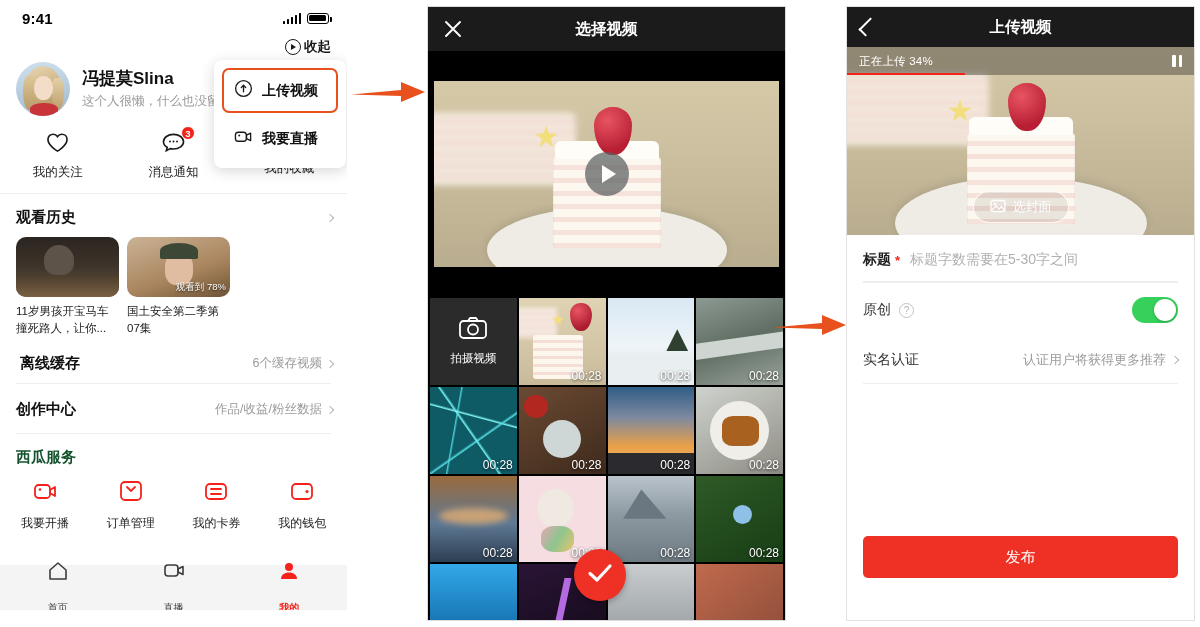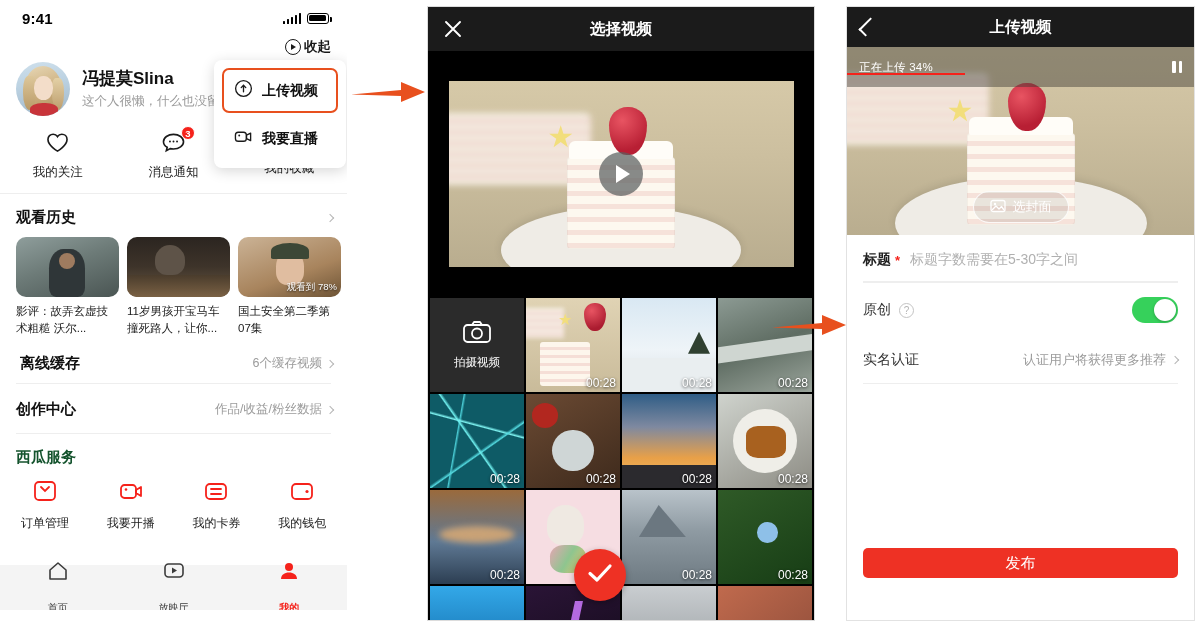--- a/index.html
+++ b/index.html
@@ -93,21 +93,21 @@
   .tabbar {
     position:absolute; left:0; bottom:0; width:347px; height:45px; background:#f4f4f4;
     display:flex; align-items:center;
   }
   .tab { flex:1;display:flex;flex-direction:column;align-items:center;gap:16px; }
   .tab-lbl { font-size:10px;color:#3b3b3b; }
   .tab.active .tab-lbl { color:#F5221B; font-weight:bold; }
 
   
   .panel2 {
-    position:absolute; left:427px; top:6px; width:388px; height:615px;
+    position:absolute; left:427px; top:6px; width:359px; height:615px;
     background:#000; overflow:hidden; border:1px solid #dcdcdc;
   }
   .p2-nav { height:44px; background:#1b1b1b; display:flex; align-items:center; position:relative; }
   .p2-close { position:absolute; left:16px; top:50%; transform:translateY(-50%); width:18px;height:18px; }
   .p2-title { width:100%; text-align:center; color:#fff; font-size:15.5px; font-weight:bold; }
 
   .p2-preview { height:245px; background:#000; display:flex; align-items:center; justify-content:center; position:relative;}
   .cakeimg { width:345px; height:186px; position:relative; overflow:hidden;
     background: linear-gradient(180deg,#d6c9a8 0%, #ccbf9f 40%, #b9ad8f 100%); }
   .plate { position:absolute; left:50%; bottom:-26px; transform:translateX(-50%);
@@ -186,21 +186,21 @@
     position:absolute; left:846px; top:6px; width:349px; height:615px;
     background:#fff; overflow:hidden; border:1px solid #e2e2e2;
   }
   .p3-nav { height:40px; background:#1b1b1b; display:flex; align-items:center; position:relative; }
   .p3-back { position:absolute; left:16px; top:50%; transform:translateY(-50%); width:10px;height:17px;
     border-left:2px solid #fff;border-bottom:2px solid #fff; transform:translateY(-50%) rotate(45deg); }
   .p3-title { width:100%; text-align:center; color:#fff; font-size:15.5px; font-weight:bold;}
 
   .p3-video { position:relative; height:188px; overflow:hidden;
     background:linear-gradient(180deg,#d6c9a8 0%, #cfc2a2 45%, #bdb193 100%); }
-  .up-bar { position:absolute; left:0; top:0; width:100%; height:40px; background:rgba(60,58,50,.45);
+  .up-bar { position:absolute; left:0; top:0; width:100%; height:28px; background:rgba(60,58,50,.45);
     display:flex; align-items:center; justify-content:space-between; padding:0 12px; z-index:3;}
   .up-txt { color:#fff; font-size:11.5px; letter-spacing:.2px;}
   .pause { display:flex; gap:3px; }
   .pause i{display:block;width:3.5px;height:12px;background:#fff;border-radius:1px;}
   .progress { position:absolute; left:0; top:26px; height:2px; background:#F5221B; z-index:3;}
   .cover-btn { position:absolute; left:50%; bottom:12px; transform:translateX(-50%);
     display:flex;align-items:center;gap:7px; padding:6px 16px; border:1px solid rgba(255,255,255,.85);
     border-radius:16px; color:#fff; font-size:13px; background:rgba(0,0,0,.08); z-index:3;}
 
   .form-row { display:flex; align-items:flex-start; gap:10px; padding:16px 16px 12px; position:relative;}
@@ -211,21 +211,21 @@
   .desc-row { min-height:78px; }
 
   .toggle-row { display:flex; align-items:center; justify-content:space-between; padding:14px 16px;}
   .qmark { width:15px;height:15px;border:1px solid #c4c4c4;border-radius:50%;
     font-size:10px;color:#b4b4b4;display:flex;align-items:center;justify-content:center;font-weight:normal;}
   .switch { width:46px;height:26px;border-radius:13px;background:#36D15B;position:relative;}
   .switch::after{content:'';position:absolute;right:2px;top:2px;width:22px;height:22px;border-radius:50%;background:#fff;box-shadow:0 1px 3px rgba(0,0,0,.25);}
   .link-row { display:flex; align-items:center; justify-content:space-between; padding:14px 16px;}
   .link-right { display:flex; align-items:center; gap:6px; font-size:13px; color:#9b9b9b; }
   .publish {
-    position:absolute; left:16px; right:16px; bottom:42px; height:30px; border-radius:5px;
+    position:absolute; left:16px; right:16px; bottom:42px; height:42px; border-radius:5px;
     background:#EE3124; color:#fff; font-size:15px; display:flex;align-items:center;justify-content:center;
   }
 
   
   .arrow { position:absolute; }
   .arr1 { left:351px; top:75px; }
   .arr2 { left:772px; top:308px; }
 </style>
 </head>
 <body>
@@ -302,26 +302,20 @@
 
     <div class="sec-head">
       <span class="sec-title">观看历史</span>
       <span class="sec-right">
           <span class="chev"></span>
         </span>
     </div>
 
     <div class="hist-scroll">
       <div class="hist-card">
-        <div class="hist-thumb t1">
-          <span class="hist-tag"></span>
-        </div>
-        <div class="hist-title">影评：故弄玄虚技术粗糙 沃尔...</div>
-      </div>
-      <div class="hist-card">
         <div class="hist-thumb t2">
           <span class="hist-tag">全12集</span>
         </div>
         <div class="hist-title">11岁男孩开宝马车撞死路人，让你...</div>
       </div>
       <div class="hist-card">
         <div class="hist-thumb t3">
           <span class="hist-tag">观看到 78%</span>
         </div>
         <div class="hist-title">国土安全第二季第07集</div>
@@ -345,39 +339,39 @@
         <span class="chev"></span>
       </span>
     </div>
     <div class="divider" style="margin:0 16px;"></div>
 
     <div class="svc-title">西瓜服务</div>
     <div class="svc-grid">
       <div class="svc">
         <span>
           <svg width="26" height="24" viewBox="0 0 26 24">
-              <rect x="3" y="3" width="20" height="18" rx="4" fill="none" stroke="#F5221B" stroke-width="1.8"></rect>
-              <path d="M9 8l4 4 4-4" fill="none" stroke="#F5221B" stroke-width="1.8" stroke-linecap="round"></path>
-            </svg>
-        </span>
-        <span class="svc-lbl">订单管理</span>
-      </div>
-      <div class="svc">
-        <span>
-          <svg width="26" height="24" viewBox="0 0 26 24">
               <rect x="3" y="6" width="15" height="13" rx="3.5" fill="none" stroke="#F5221B" stroke-width="1.8"></rect>
               <path d="M18 11l5-3v9l-5-3z" fill="none" stroke="#F5221B" stroke-width="1.8" stroke-linejoin="round"></path>
               <circle cx="8" cy="10.5" r="1.3" fill="#F5221B"></circle>
             </svg>
         </span>
         <span class="svc-lbl">我要开播</span>
       </div>
       <div class="svc">
         <span>
           <svg width="26" height="24" viewBox="0 0 26 24">
+              <rect x="3" y="3" width="20" height="18" rx="4" fill="none" stroke="#F5221B" stroke-width="1.8"></rect>
+              <path d="M9 8l4 4 4-4" fill="none" stroke="#F5221B" stroke-width="1.8" stroke-linecap="round"></path>
+            </svg>
+        </span>
+        <span class="svc-lbl">订单管理</span>
+      </div>
+      <div class="svc">
+        <span>
+          <svg width="26" height="24" viewBox="0 0 26 24">
               <rect x="3" y="5" width="20" height="15" rx="4" fill="none" stroke="#F5221B" stroke-width="1.8"></rect>
               <path d="M8 10h10M8 15h10" stroke="#F5221B" stroke-width="1.8" stroke-linecap="round"></path>
             </svg>
         </span>
         <span class="svc-lbl">我的卡券</span>
       </div>
       <div class="svc">
         <span>
           <svg width="26" height="24" viewBox="0 0 26 24">
               <rect x="3" y="5" width="20" height="15" rx="4" fill="none" stroke="#F5221B" stroke-width="1.8"></rect>
@@ -393,25 +387,25 @@
         <span>
           <svg width="24" height="21" viewBox="0 0 24 21">
               <path d="M4 19V10l8-7 8 7v9z" fill="none" stroke="#3b3b3b" stroke-width="1.6" stroke-linejoin="round"></path>
             </svg>
         </span>
         <span class="tab-lbl">首页</span>
       </div>
       <div class="tab">
         <span>
           <svg width="24" height="21" viewBox="0 0 24 21">
-              <rect x="3" y="4" width="18" height="13" rx="3.5" fill="none" stroke="#3b3b3b" stroke-width="1.6"></rect>
-              <path d="M10 7.5l5 3-5 3z" fill="#3b3b3b"></path>
-            </svg>
-        </span>
-        <span class="tab-lbl">放映厅</span>
+              <rect x="3" y="5" width="13" height="11" rx="3" fill="none" stroke="#3b3b3b" stroke-width="1.6"></rect>
+              <path d="M16 9l5-2.5v8L16 12z" fill="none" stroke="#3b3b3b" stroke-width="1.6" stroke-linejoin="round"></path>
+            </svg>
+        </span>
+        <span class="tab-lbl">直播</span>
       </div>
       <div class="tab active">
         <span>
           <svg width="24" height="21" viewBox="0 0 24 21">
               <circle cx="12" cy="7" r="4" fill="#F5221B"></circle>
               <path d="M4 19c0-4.2 3.6-6.5 8-6.5s8 2.3 8 6.5z" fill="#F5221B"></path>
             </svg>
         </span>
         <span class="tab-lbl">我的</span>
       </div>

